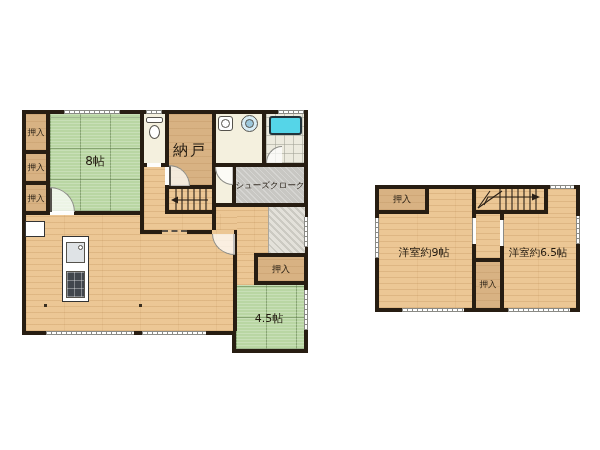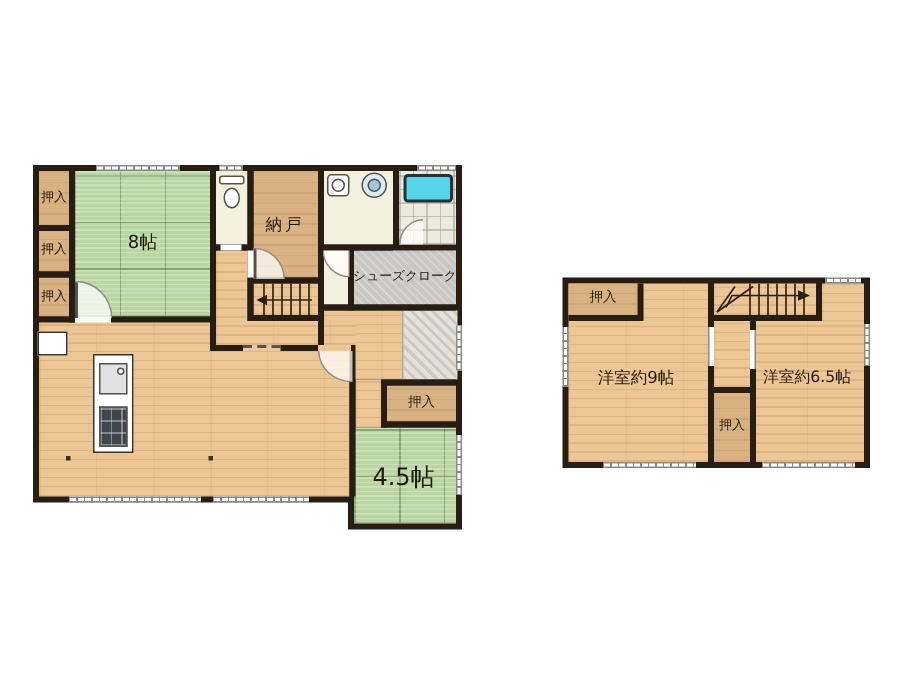--- a/index.html
+++ b/index.html
@@ -138,24 +138,24 @@
         <line x1="37" y1="0" x2="37" y2="21"></line>
       <line x1="39" y1="11" x2="8" y2="11"></line>
     </g>
     <polygon points="2,11 9,7.5 9,14.5" fill="#2a2017"></polygon>
   </svg>
 
   <span class="lbl" style="left:36px;top:132px;font-size:8.5px;">押入</span>
   <span class="lbl" style="left:36px;top:167px;font-size:8.5px;">押入</span>
   <span class="lbl" style="left:36px;top:198px;font-size:8.5px;">押入</span>
   <span class="lbl" style="left:95px;top:161px;font-size:12px;">8帖</span>
-  <span class="lbl" style="left:190px;top:150px;font-size:11px;letter-spacing:2px;">納戸</span>
+  <span class="lbl" style="left:190px;top:150px;font-size:15px;letter-spacing:2px;">納戸</span>
   <span class="lbl" style="left:270px;top:185px;font-size:8.5px;">シューズクローク</span>
   <span class="lbl" style="left:281px;top:269px;font-size:9px;">押入</span>
-  <span class="lbl" style="left:269px;top:318px;font-size:16px;">4.5帖</span>
+  <span class="lbl" style="left:269px;top:318px;font-size:11px;">4.5帖</span>
 
   <div class="wallbg" style="left:375px;top:185px;width:205px;height:127px;"></div>
 
   <div class="room wood" style="left:379px;top:189px;width:93px;height:119px;"></div>
   <div class="room tan" style="left:379px;top:189px;width:46px;height:21px;"></div>
   <div class="room wood" style="left:476px;top:189px;width:68px;height:21px;"></div>
   <div class="room wood" style="left:548px;top:189px;width:28px;height:25px;"></div>
   <div class="room wood" style="left:500px;top:214px;width:76px;height:94px;"></div>
   <div class="room wood" style="left:476px;top:214px;width:24px;height:44px;"></div>
   <div class="room tan" style="left:476px;top:262px;width:24px;height:46px;"></div>

